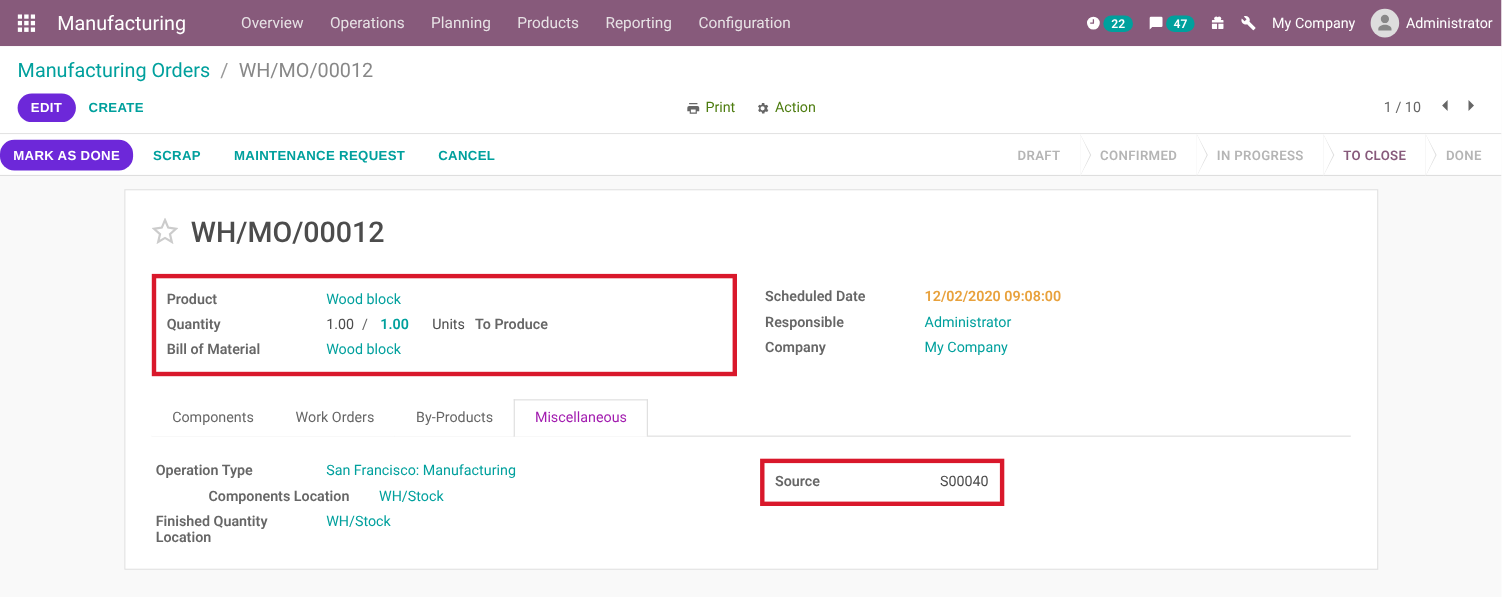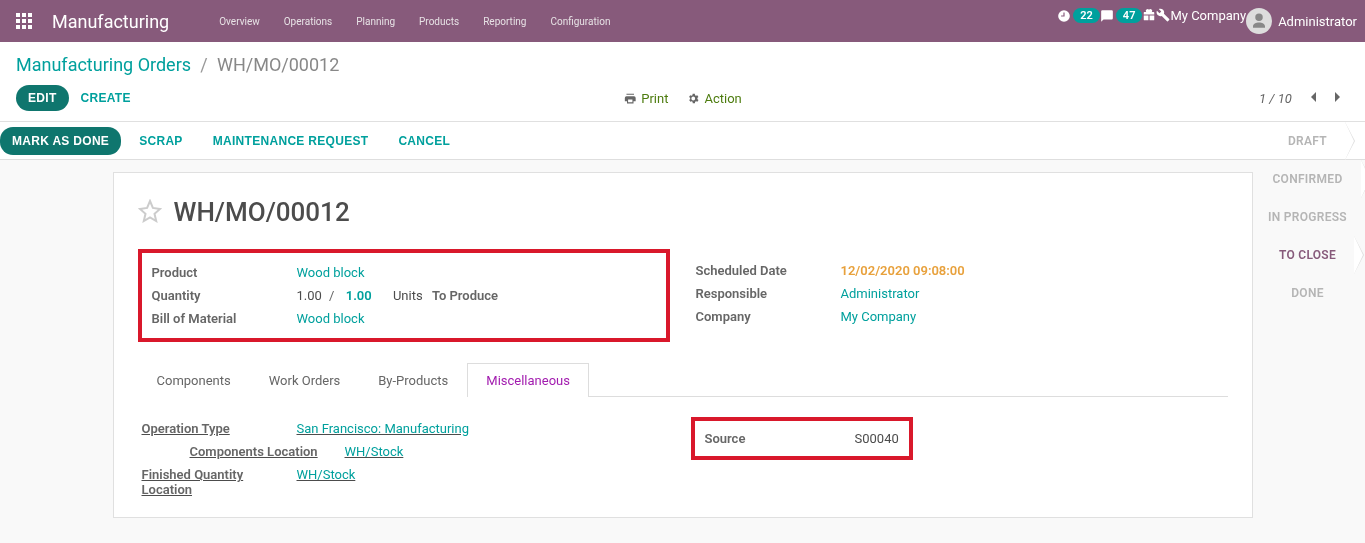--- a/index.html
+++ b/index.html
@@ -4,48 +4,48 @@
 <style>
 * { box-sizing: border-box; margin: 0; padding: 0; }
 body { font-family: -apple-system, BlinkMacSystemFont, "Segoe UI", Roboto, "Helvetica Neue", Arial, sans-serif; font-size: 13px; color: #4c4c4c; background: #f9f9f9; width: 1365px; }
 
 
 .topbar { background: #875a7b; color: #fff; height: 42px; display: flex; align-items: center; padding: 0 8px; }
 .apps-icon { width: 24px; height: 24px; cursor: pointer; display:flex; align-items:center; justify-content:center; margin-right: 16px; margin-left: 4px;}
 .apps-icon svg { fill: #fff; }
 .brand { font-size: 18px; color: #fff; margin-right: 40px; }
 .nav-menu { display: flex; gap: 4px; }
-.nav-item { color: #e7e2e5; padding: 6px 10px; cursor: pointer; font-size: 10px; }
-.topbar-right { margin-left: auto; display:flex; align-items:flex-start; }
+.nav-item { color: #e7e2e5; padding: 6px 10px; cursor: pointer; font-size: 14px; }
+.topbar-right { margin-left: auto; display:flex; align-items:center; gap: 14px; }
 .badge-green { background:#00a09d; color:#fff; border-radius: 10px; padding: 1px 7px; font-size: 11px; margin-left: 2px; font-weight:600;}
 .topbar-right .icon-btn { color:#fff; cursor:pointer; display:flex; align-items:center; font-size:13px; }
 .avatar { width: 26px; height: 26px; border-radius: 50%; background: #ddd; display:flex; align-items:center; justify-content:center; }
 .avatar svg { fill:#888; }
 
 
 .control-panel { background:#fff; border-bottom:1px solid #e0e0e0; }
 .breadcrumb-row { padding: 12px 16px 4px 16px; display:flex; align-items:center; }
 .breadcrumb a { color:#00a09d; font-size: 18px; text-decoration:none; }
 .breadcrumb .sep { color:#999; font-size:18px; margin: 0 6px; }
 .breadcrumb .current { color:#888; font-size:18px; }
 
 .cp-bottom { display:flex; align-items:center; padding: 6px 16px 10px 16px; }
 .btn { border:none; padding: 6px 12px; font-size: 12px; cursor:pointer; font-weight:600; letter-spacing:.3px; }
-.btn-primary { background:#0f766e; color:#fff;border-radius:13px; }
+.btn-primary { background:#6d28d9; color:#fff;border-radius:13px; }
 .btn-link { background:transparent; color:#00a09d; }
 .cp-center { position:absolute; left:50%; transform:translateX(-50%); display:flex; gap:18px; color:#4d7c0f; }
 .cp-center .act { cursor:pointer; display:flex; align-items:center; gap:5px; }
-.pager { margin-left:auto; display:flex; align-items:center; gap:10px; color:#666;font-style:italic; }
+.pager { margin-left:auto; display:flex; align-items:center; gap:10px; color:#666; }
 .pager .arrows span { cursor:pointer; padding:4px 6px; color:#666; }
 
 
 .statusbar-row { background:#fff; border-bottom:1px solid #dedede; display:flex; align-items:stretch; height:38px; }
 .status-actions { display:flex; align-items:center; gap: 0; }
 .status-actions .btn { margin-right: 6px; height: 28px; }
-.status-arrows { margin-left:auto; display:flex; align-items:center;flex-direction:column; }
+.status-arrows { margin-left:auto; display:flex; align-items:center; }
 .stage { position:relative; padding: 0 18px; line-height:38px; color:#b5b5b5; font-size:12px; font-weight:600; letter-spacing:.3px; }
 .stage.active { color:#875a7b; }
 .stage::after { content:""; position:absolute; right:-9px; top:0; width:0; height:0; border-top:19px solid transparent; border-bottom:19px solid transparent; border-left:9px solid #fff; z-index:2; }
 .stage::before { content:""; position:absolute; right:-10px; top:0; width:0; height:0; border-top:19px solid transparent; border-bottom:19px solid transparent; border-left:10px solid #dedede; z-index:1; }
 .stage:last-child::after, .stage:last-child::before { display:none; }
 
 
 .sheet-wrap { padding: 12px 0 24px; display:flex; justify-content:center; }
 .sheet { background:#fff; border:1px solid #e0e0e0; width: 1140px; padding: 24px 24px 8px 24px; position:relative; }
 .title-row { display:flex; align-items:center; gap: 12px; margin-bottom: 22px; }
@@ -63,21 +63,21 @@
 .field-val .muted { color:#666; font-weight:600; }
 .qty-produced { color:#00a09d; font-weight:600; margin: 0 4px; }
 
 
 .tabs { display:flex; border-bottom:1px solid #ddd; margin-top: 20px; }
 .tab { padding: 9px 18px; border:1px solid transparent; border-bottom:none; color:#666; cursor:pointer; position:relative; top:1px; background:#fff; }
 .tab.active { border-color:#ddd; color:#a21caf; }
 .tab:not(.active) { border-color:transparent; }
 
 .tab-content { padding: 20px 4px 8px 4px; }
-.misc-cols { display:flex; gap:16px;text-decoration:underline; }
+.misc-cols { display:flex; gap:16px; }
 .misc-left { flex:1; }
 .misc-right { flex:1; }
 .misc-right .red-box { display:inline-flex; }
 .misc-right .field-label { width: 150px; }
 </style>
 </head>
 <body>
 
 <div class="topbar">
   <div class="apps-icon">

